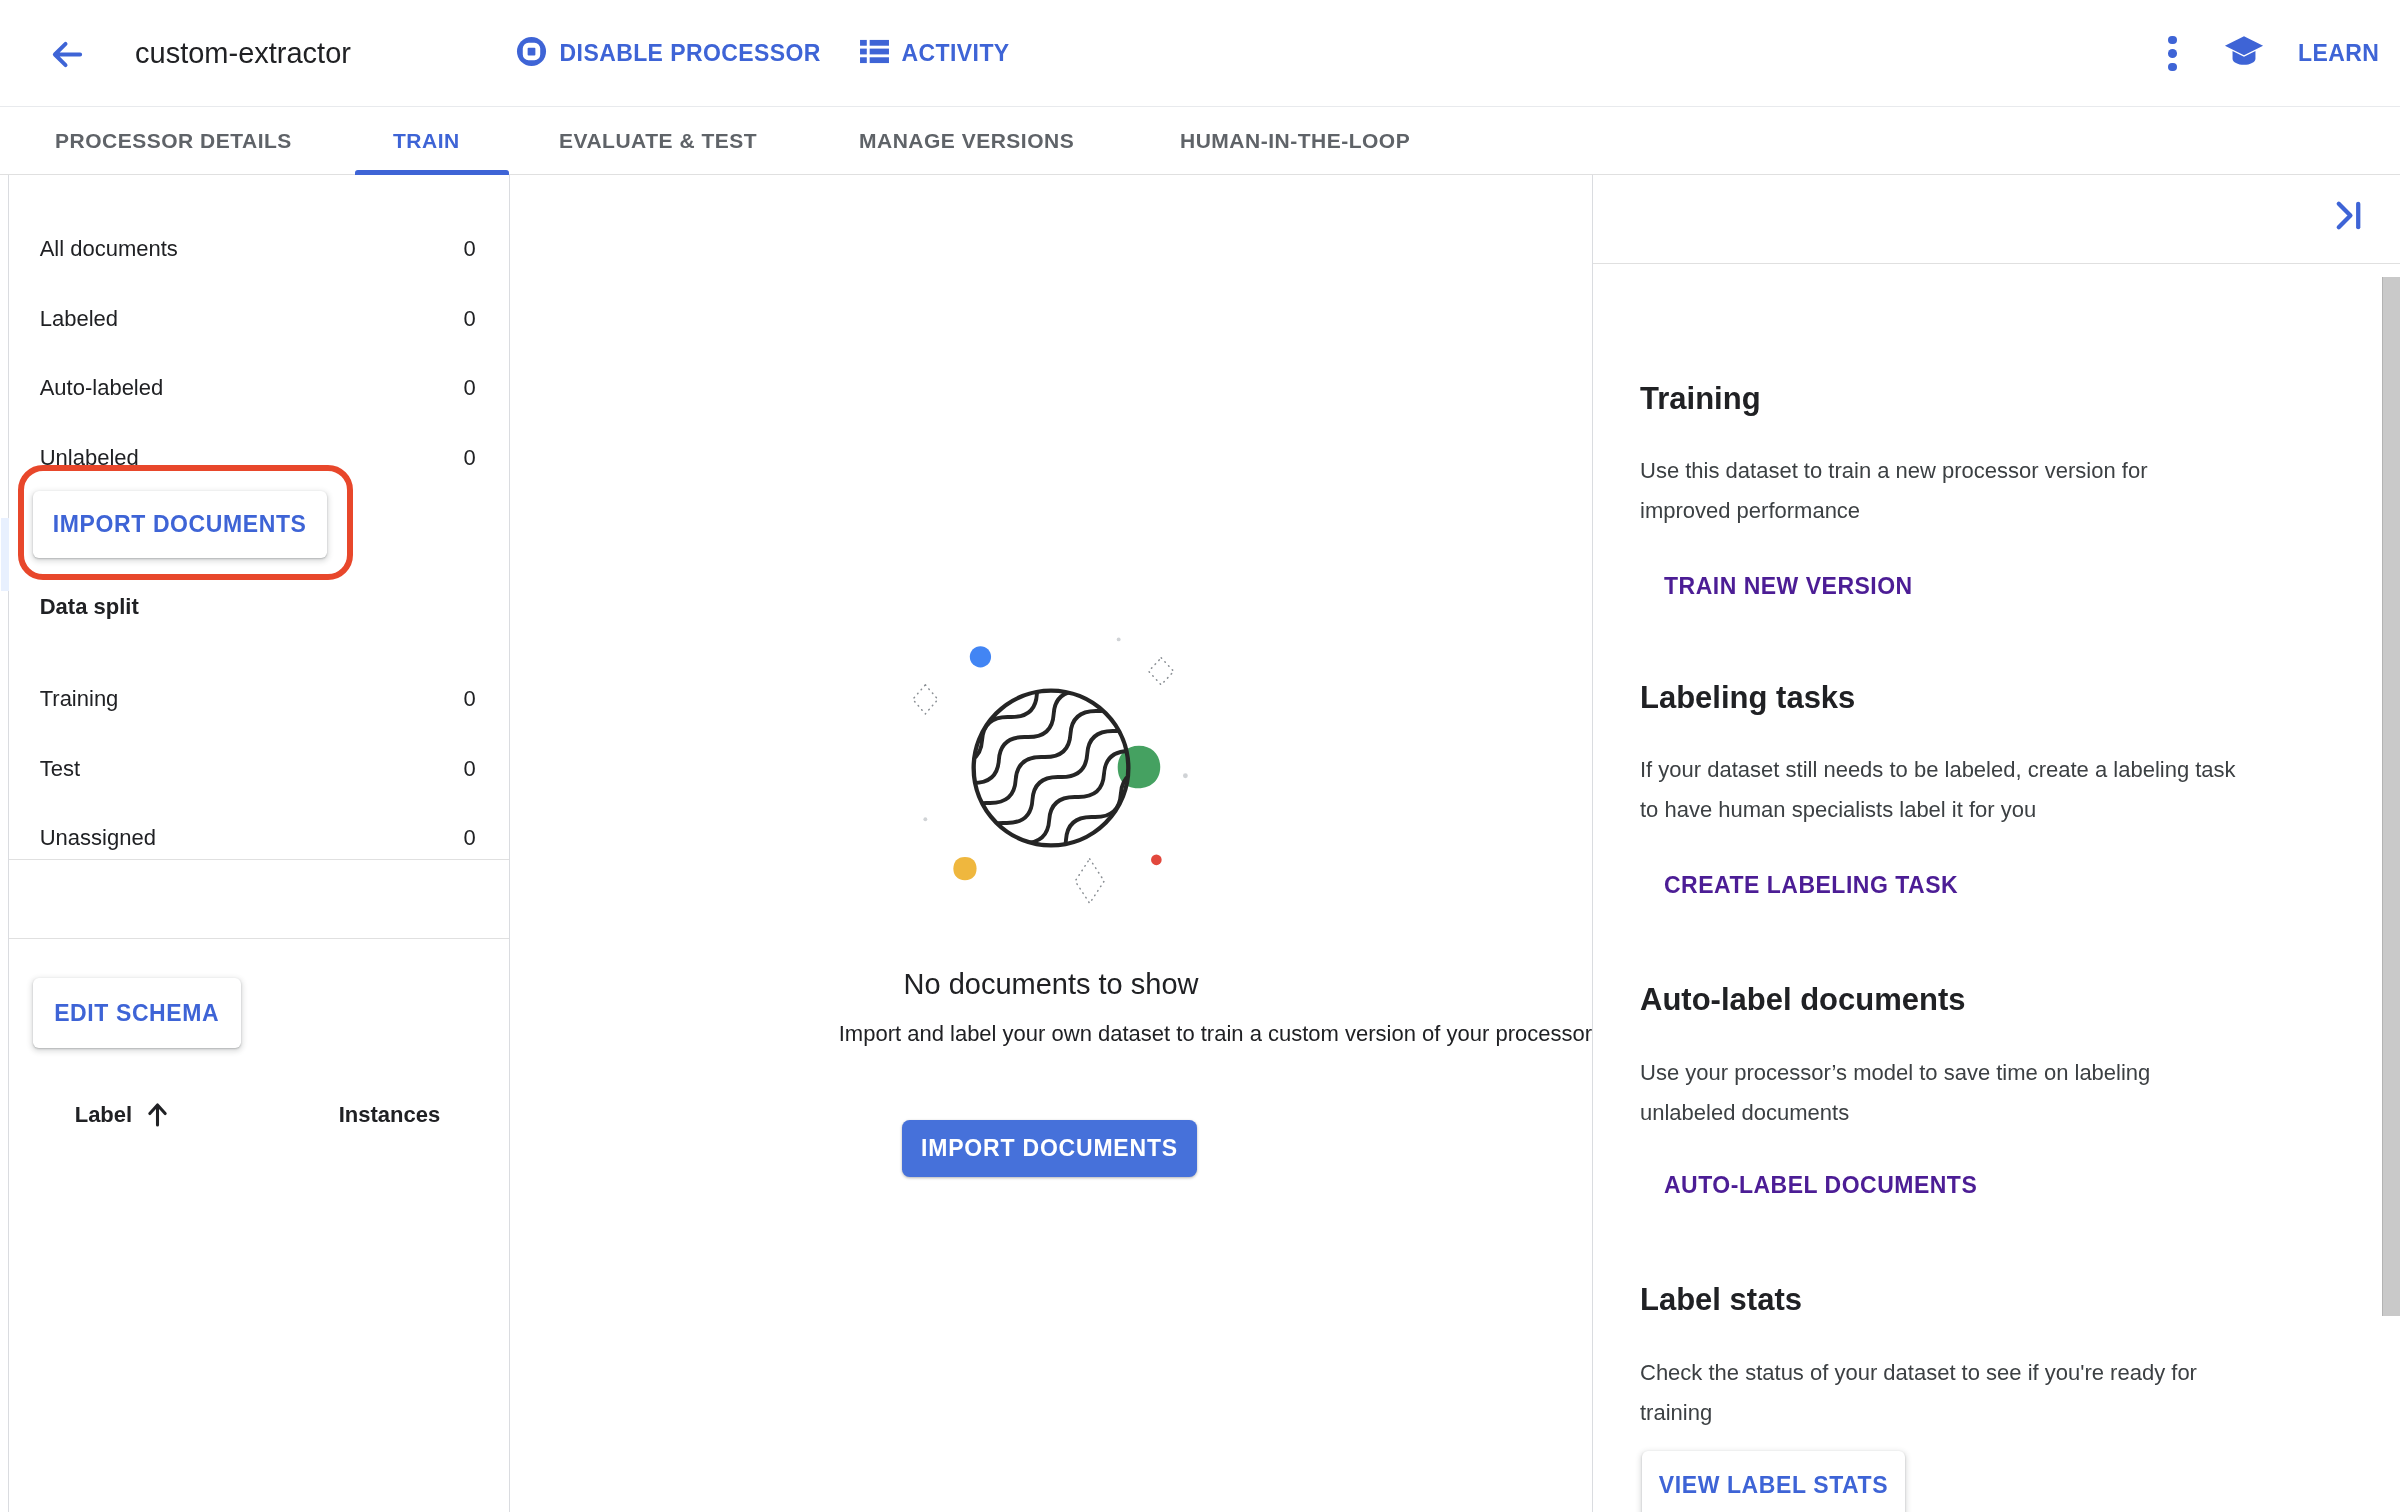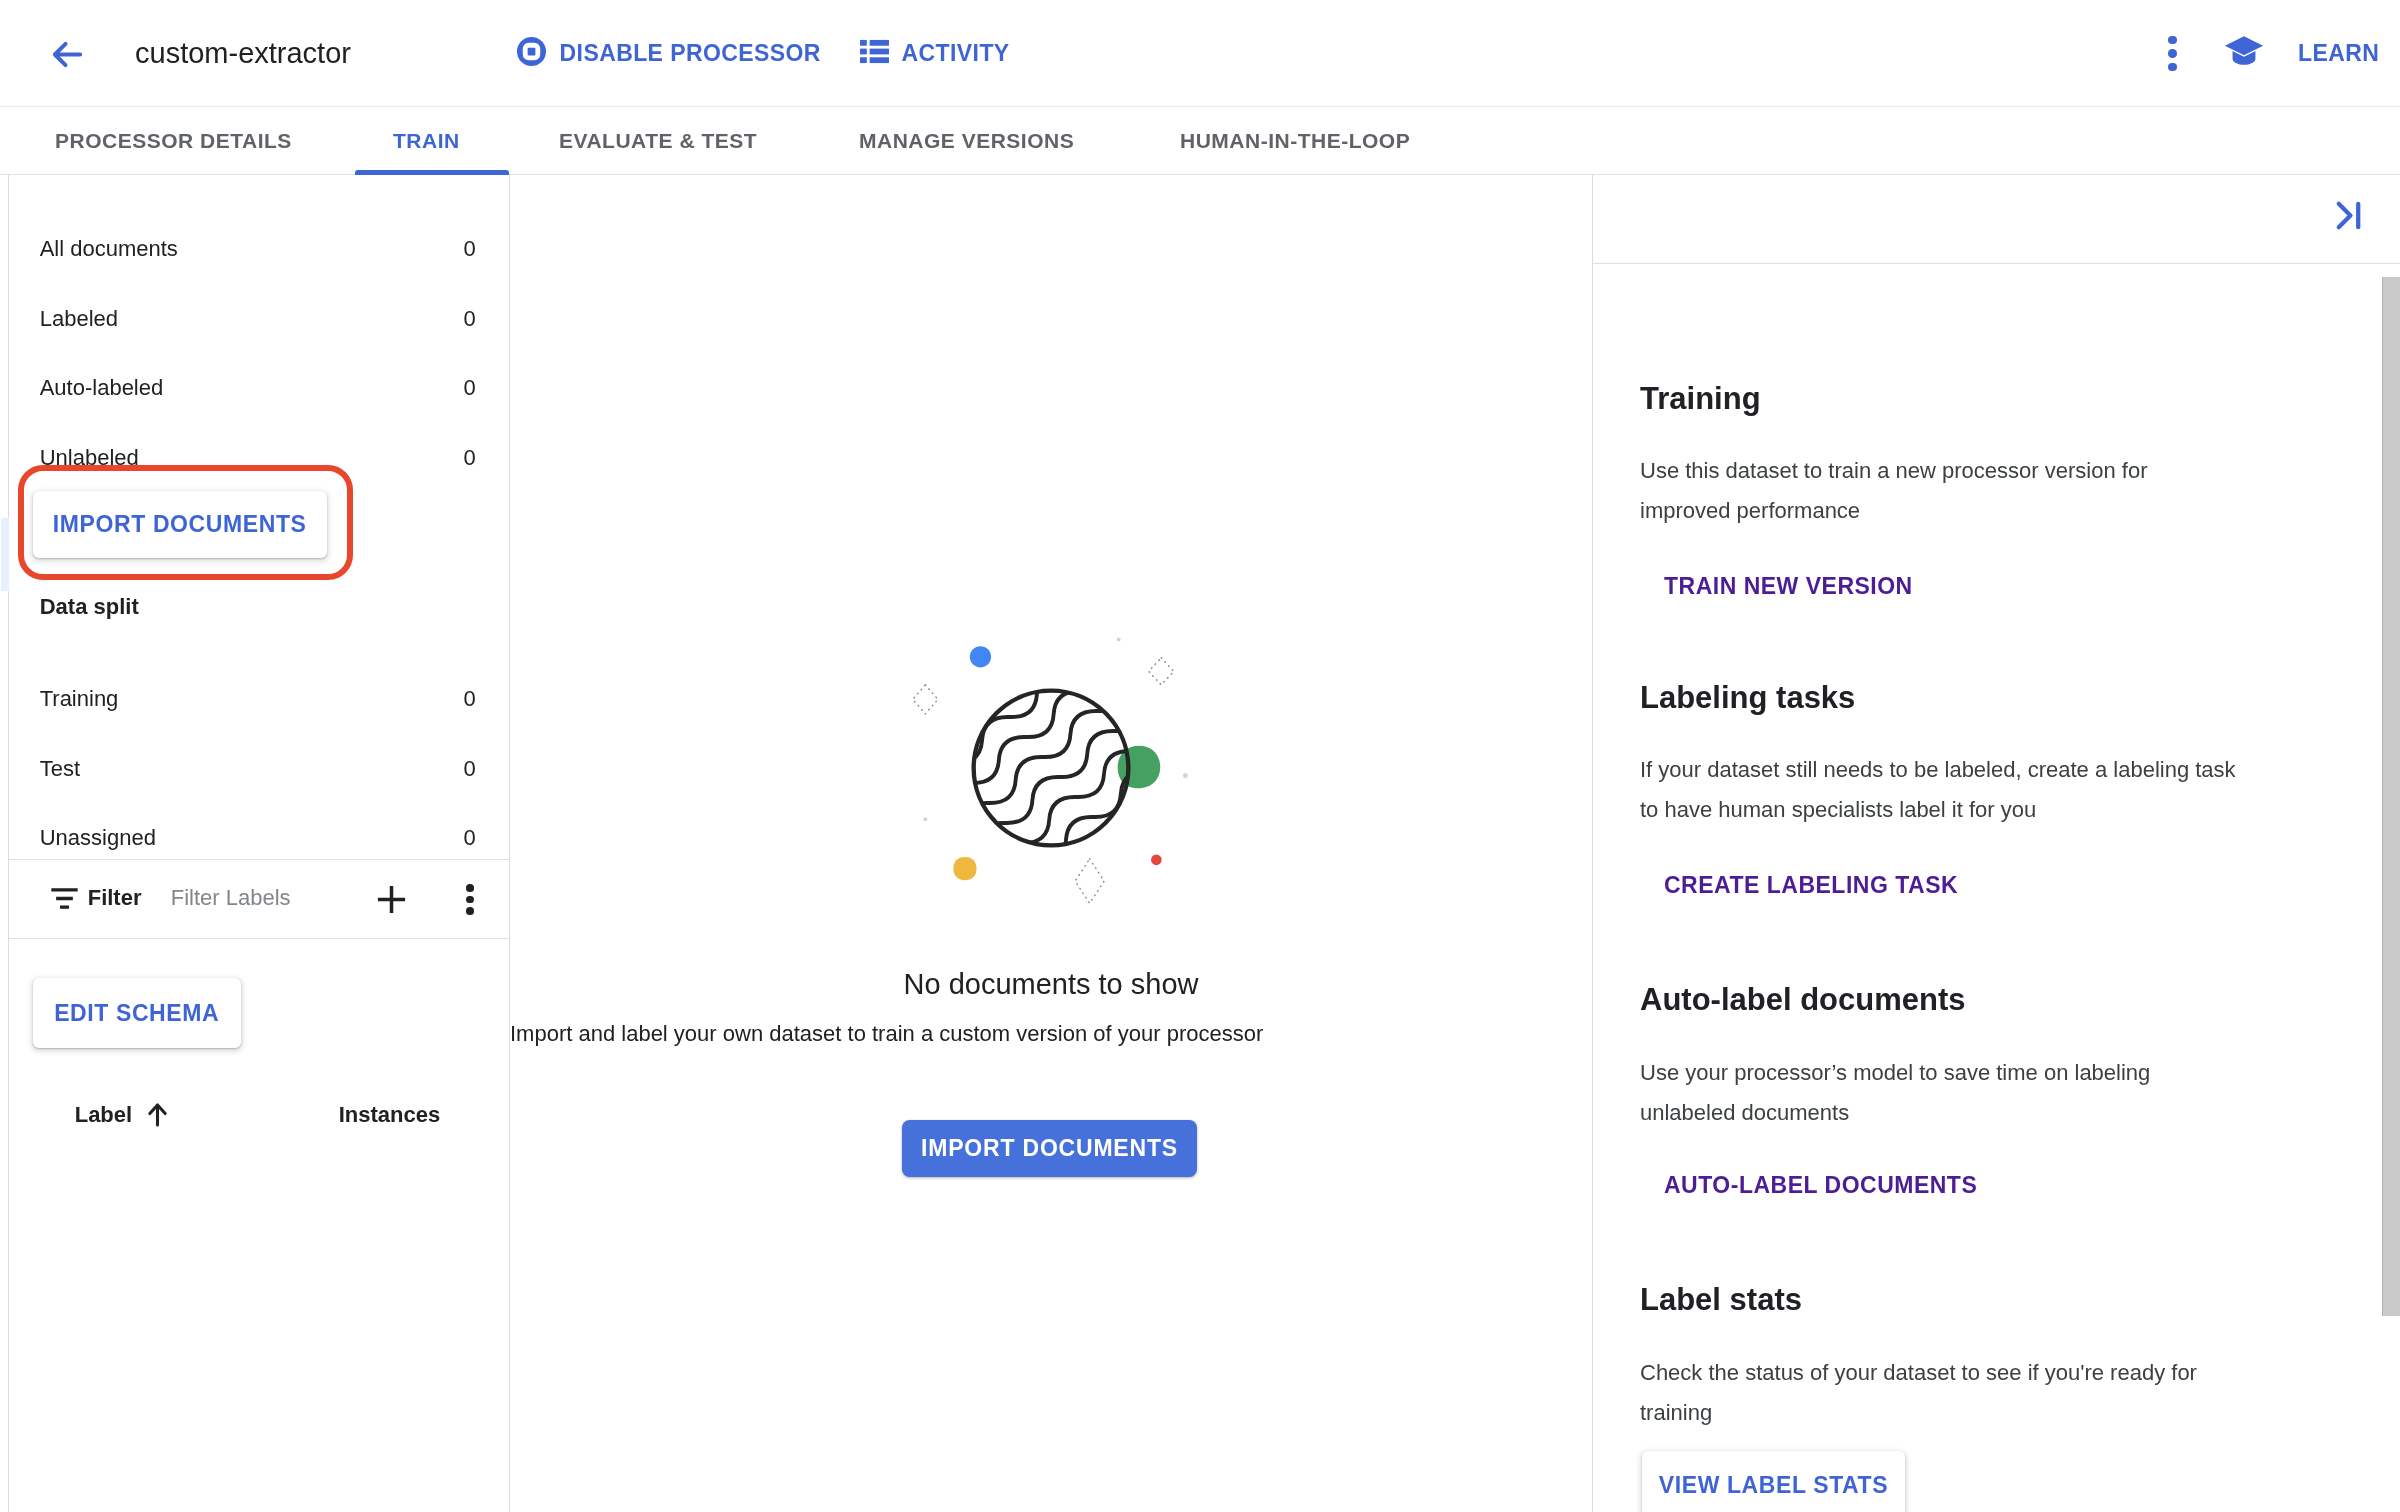--- a/index.html
+++ b/index.html
@@ -47,21 +47,21 @@
   .kebab-side i { width:7.7px; height:7.7px; border-radius:50%; background:#202124; }
   .edit-schema-btn { position:absolute; left:24px; top:803px; width:208px; height:70px; }
   .table-head { position:absolute; left:0; top:919px; width:100%; height:48px; }
   .col-label { position:absolute; left:31px; top:7.7px; font-size:22px; font-weight:700; display:flex; align-items:center; gap:13.5px;margin-left:35px; }
   .col-instances { position:absolute; left:330px; top:7.7px; font-size:22px; font-weight:700; }
   .rail-highlight { position:absolute; left:0; top:343px; width:7.7px; height:73px; background:#e8f0fe; }
 
   
   .empty-illustration { position:absolute; left:906px; top:623px; width:290px; height:290px; }
   .empty-title { position:absolute; left:510px; top:968px; width:1082px; text-align:center; font-size:29px; font-weight:400; color:#202124; }
-  .empty-sub { position:absolute; left:510px; top:1021px; width:1082px; text-align:left; font-size:22px; color:#202124; }
+  .empty-sub { position:absolute; left:510px; top:1021px; width:1082px; text-align:right; font-size:22px; color:#202124; }
   .primary-btn { position:absolute; left:902px; top:1120px; width:295px; height:57px; background:#4671da; border-radius:7.7px;
     color:#fff; font-size:23px; font-weight:700; letter-spacing:0.8px; display:flex; align-items:center; justify-content:center;
     box-shadow:0 1px 2.9px rgba(0,0,0,.3); cursor:pointer; }
 
   
   .rpanel { position:absolute; left:1592px; top:175px; width:808px; height:1337px; background:#fff; border-left:1px solid #dadce0; }
   .collapse-btn { position:absolute; left:738px; top:23px; width:39px; height:39px; color:#3e64d6; cursor:pointer; }
   .rpanel-divider { position:absolute; left:0; top:88px; width:100%; height:1px; background:#e0e0e0; }
   .sec-h { position:absolute; left:47px; font-size:31px; font-weight:700; color:#202124; }
   .sec-p { position:absolute; left:47px; width:705px; font-size:22px; line-height:40px; color:#3c4043; }
@@ -164,39 +164,20 @@
     <span>Test</span>
     <span class="cnt">0</span>
   </div>
   <div class="count-row" style="top:606px">
     <span>Unassigned</span>
     <span class="cnt">0</span>
   </div>
 
   <div class="side-divider" style="top:684px"></div>
 
-  <div class="filter-row">
-    <span class="filter-icon">
-      <svg width="29" height="25" viewBox="0 0 30 26">
-          <path d="M3 4h24M8 13h14M12 22h6" stroke="#202124" stroke-width="3.4" stroke-linecap="square" fill="none"></path>
-        </svg>
-    </span>
-    <span class="filter-lbl">Filter</span>
-    <span class="filter-ph">Filter Labels</span>
-    <span class="plus-btn">
-      <svg width="35" height="35" viewBox="0 0 36 36">
-          <path d="M18 4v28M4 18h28" stroke="#202124" stroke-width="3.6" fill="none"></path>
-        </svg>
-    </span>
-    <span class="kebab-side">
-        <i></i>
-        <i></i>
-        <i></i>
-      </span>
-  </div>
 
   <div class="side-divider" style="top:763px"></div>
 
   <div class="card-btn edit-schema-btn">EDIT SCHEMA</div>
 
   <div class="table-head">
     <span class="col-label">
       <span>Label</span>
       <svg width="23" height="25" viewBox="0 0 24 26">
           <path d="M12 24V4M4 12l8-9 8 9" stroke="#202124" stroke-width="3.2" fill="none" stroke-linecap="round" stroke-linejoin="round"></path>

